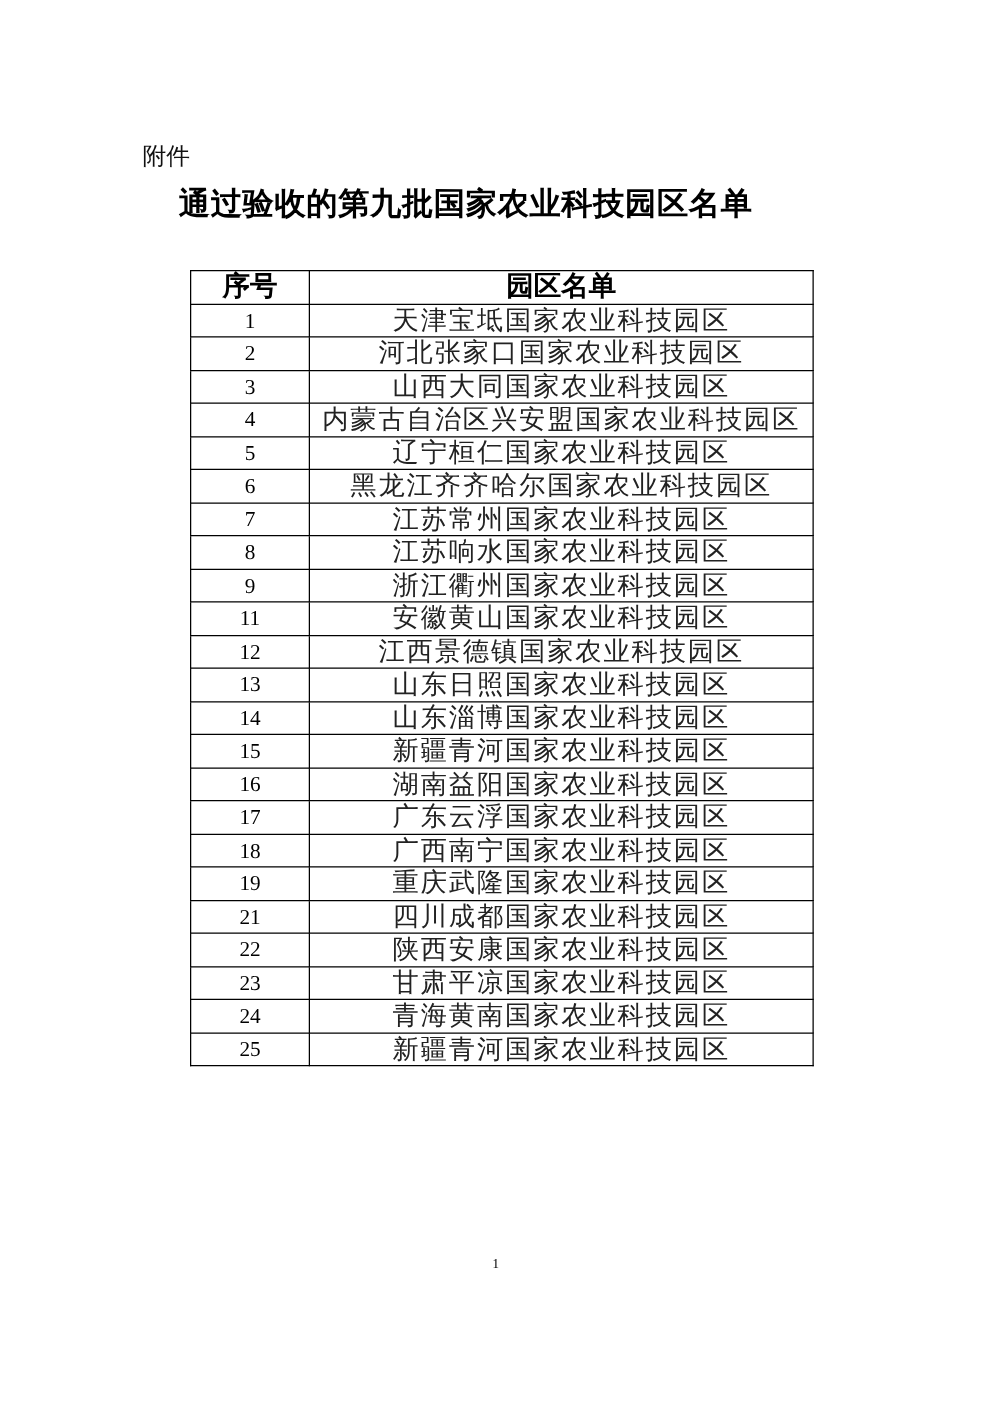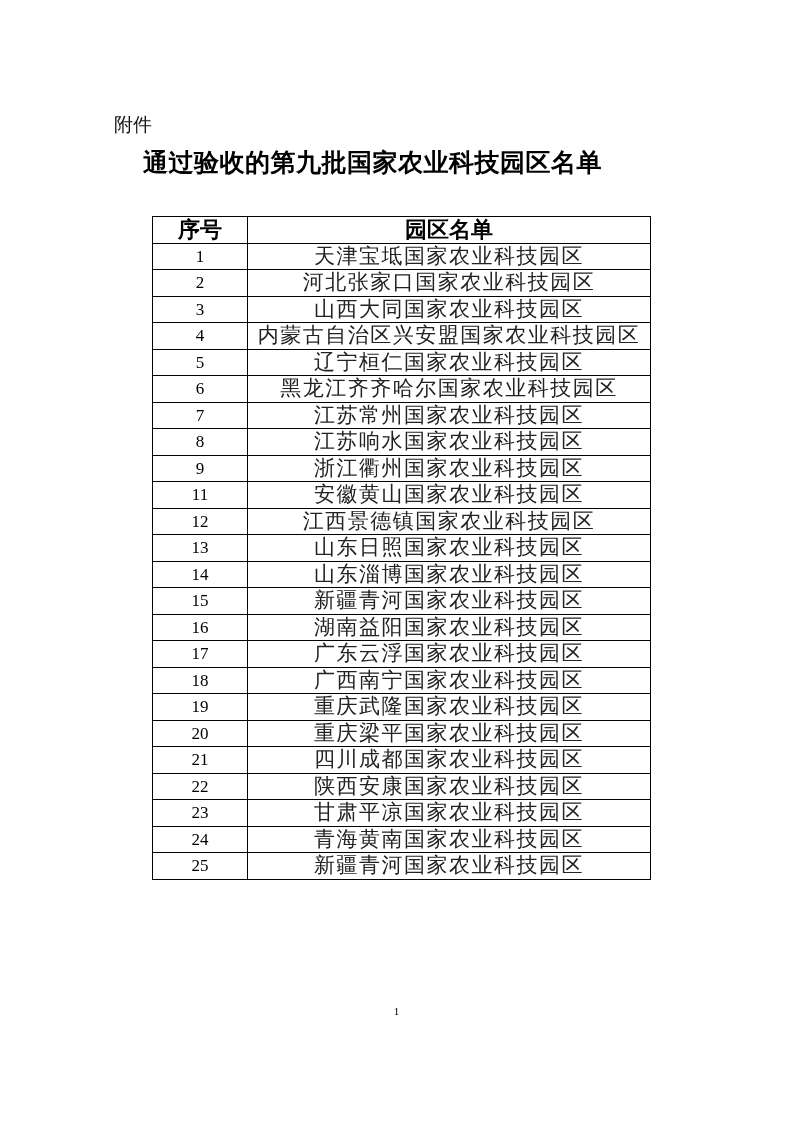--- a/index.html
+++ b/index.html
@@ -108,24 +108,20 @@
       </tr>
       <tr>
         <td class="col-no">18</td>
         <td class="col-name">广西南宁国家农业科技园区</td>
       </tr>
       <tr>
         <td class="col-no">19</td>
         <td class="col-name">重庆武隆国家农业科技园区</td>
       </tr>
       <tr>
-        <td class="col-no">20</td>
-        <td class="col-name">重庆梁平国家农业科技园区</td>
-      </tr>
-      <tr>
         <td class="col-no">21</td>
         <td class="col-name">四川成都国家农业科技园区</td>
       </tr>
       <tr>
         <td class="col-no">22</td>
         <td class="col-name">陕西安康国家农业科技园区</td>
       </tr>
       <tr>
         <td class="col-no">23</td>
         <td class="col-name">甘肃平凉国家农业科技园区</td>

